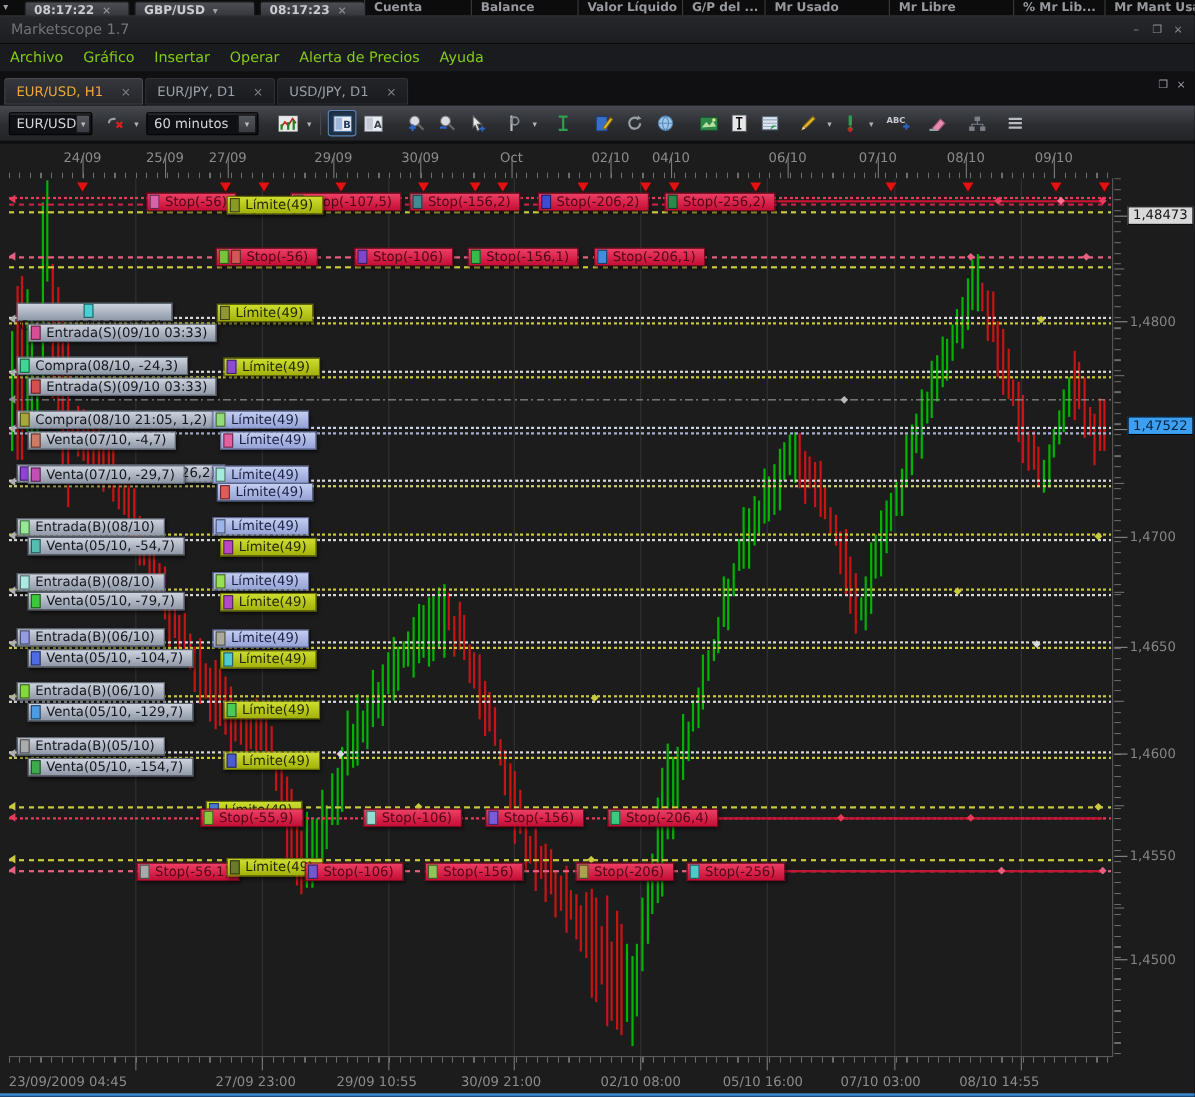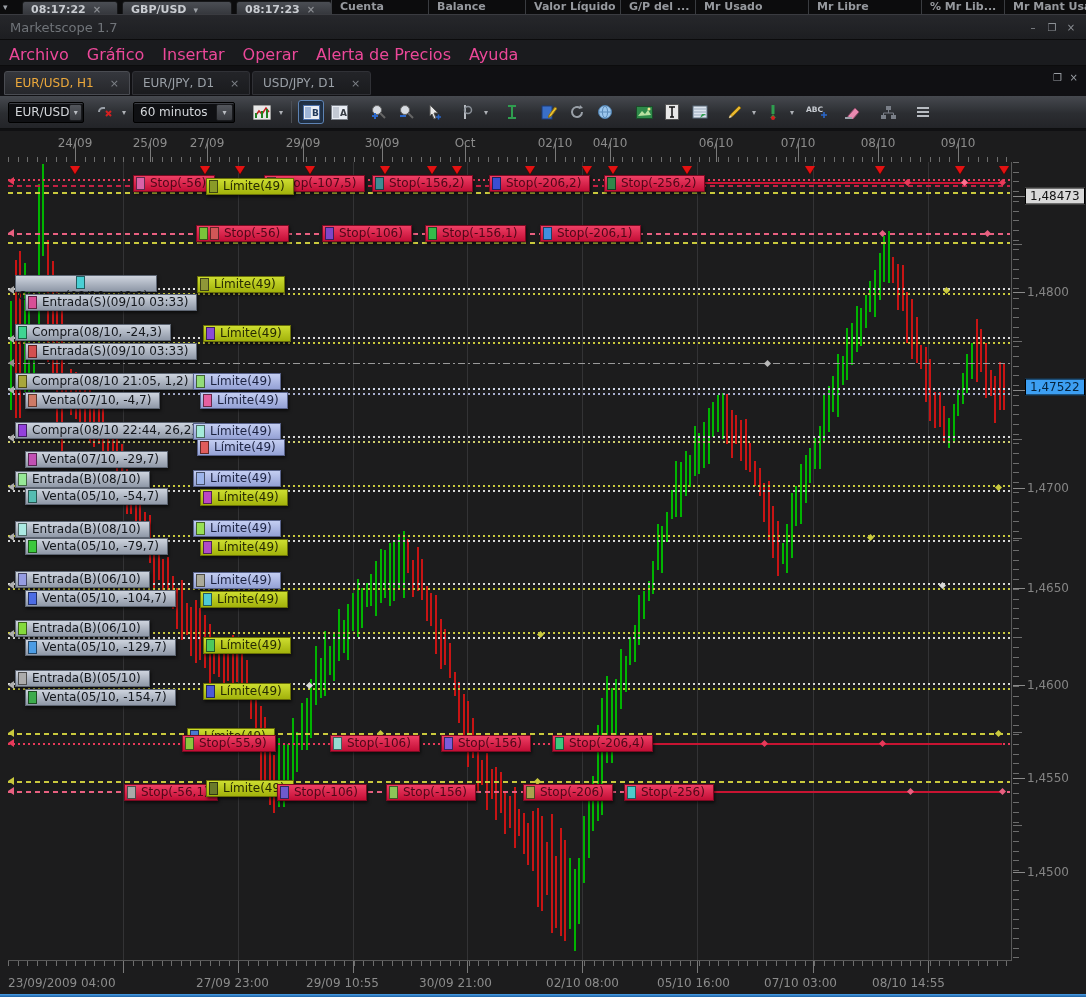--- a/index.html
+++ b/index.html
@@ -14,21 +14,21 @@
   .qtab .x{color:#8a8d92;margin-left:7px;font-size:10px;}
   .qtab .c{color:#9da1a7;margin-left:7px;font-size:9px;}
   .acct-col{position:absolute;top:0;height:14px;color:#96999e;font-size:11px;font-weight:bold;white-space:nowrap;}
   .acct-div{position:absolute;top:0;width:1px;height:14px;background:#3a3c40;}
   
   #titlebar{position:absolute;left:0;top:14px;width:1086px;height:26px;background:linear-gradient(#26272b,#1d1e21);
     border-top:1px solid #3a3b40;border-bottom:1px solid #0b0b0c;color:#707479;font-size:13px;}
   #titlebar .t{position:absolute;left:10px;top:5px;}
   .winbtn{position:absolute;top:7px;width:14px;height:12px;color:#8d9196;font-size:10px;text-align:center;line-height:12px;}
   #menubar{position:absolute;left:0;top:40px;width:1086px;height:26px;background:#1a1b1e;border-bottom:1px solid #0c0c0d;}
-  .menu-item{display:inline-block;color:#ec4899;font-size:16px;padding:5px 9px 0 9px;}
+  .menu-item{display:inline-block;color:#84cc16;font-size:13px;padding:5px 9px 0 9px;}
   
   #tabstrip{position:absolute;left:0;top:68px;width:1086px;height:28px;background:#101013;}
   .doctab{position:absolute;top:3px;height:24px;border-radius:3px 3px 0 0;font-size:12px;padding:4px 10px 0 10px;white-space:nowrap;}
   .doctab.active{background:linear-gradient(#35373d,#26272b);border:1px solid #4a4c52;color:#eda93b;}
   .doctab.inactive{background:linear-gradient(#232428,#1a1b1e);border:1px solid #303136;color:#9aa0a7;}
   .doctab .x{color:#7e8288;margin-left:16px;font-size:11px;}
   .corner-ico{position:absolute;top:4px;color:#9a9ea4;font-size:10px;}
   
   #toolbar{position:absolute;left:0;top:96px;width:1086px;height:33px;
     background:linear-gradient(#46494f,#2b2d31 55%,#232428);border-bottom:1px solid #0e0f10;
@@ -618,21 +618,21 @@
       <div class="bmaj" style="left: 115px;"></div>
       <div class="bmaj" style="left: 230px;"></div>
       <div class="bmaj" style="left: 345px;"></div>
       <div class="bmaj" style="left: 459px;"></div>
       <div class="bmaj" style="left: 574px;"></div>
       <div class="bmaj" style="left: 689px;"></div>
       <div class="bmaj" style="left: 805px;"></div>
       <div class="bmaj" style="left: 920px;"></div>
     </div>
   <div id="bottom-axis">
-      <div class="baxlab abs" style="left: 8px;">23/09/2009 04:00</div>
+      <div class="baxlab abs" style="left: 8px;">23/09/2009 04:45</div>
       <div class="baxlab abs" style="left: 196px;">27/09 23:00</div>
       <div class="baxlab abs" style="left: 306px;">29/09 10:55</div>
       <div class="baxlab abs" style="left: 419px;">30/09 21:00</div>
       <div class="baxlab abs" style="left: 546px;">02/10 08:00</div>
       <div class="baxlab abs" style="left: 657px;">05/10 16:00</div>
       <div class="baxlab abs" style="left: 764px;">07/10 03:00</div>
       <div class="baxlab abs" style="left: 872px;">08/10 14:55</div>
     </div>
   <div id="right-axis">
     <div id="right-minors"></div>
@@ -748,21 +748,21 @@
       <span>Compra(08/10 22:44, 26,2)</span>
     </div>
     <div class="badge b-ll" style="left: 193px; top: 292px;">
       <span class="sq" style="background: rgb(164, 234, 217);"></span>
       <span>Límite(49)</span>
     </div>
     <div class="badge b-ll" style="left: 197px; top: 308px;">
       <span class="sq" style="background: rgb(224, 92, 92);"></span>
       <span>Límite(49)</span>
     </div>
-    <div class="badge b-gray" style="left: 25px; top: 320px;">
+    <div class="badge b-gray" style="left: 25px; top: 292px;">
       <span class="sq" style="background: rgb(194, 80, 180);"></span>
       <span>Venta(07/10, -29,7)</span>
     </div>
     <div class="badge b-gray" style="left: 15px; top: 340px;">
       <span class="sq" style="background: rgb(150, 232, 150);"></span>
       <span>Entrada(B)(08/10)</span>
     </div>
     <div class="badge b-ll" style="left: 193px; top: 339px;">
       <span class="sq" style="background: rgb(157, 180, 234);"></span>
       <span>Límite(49)</span>

